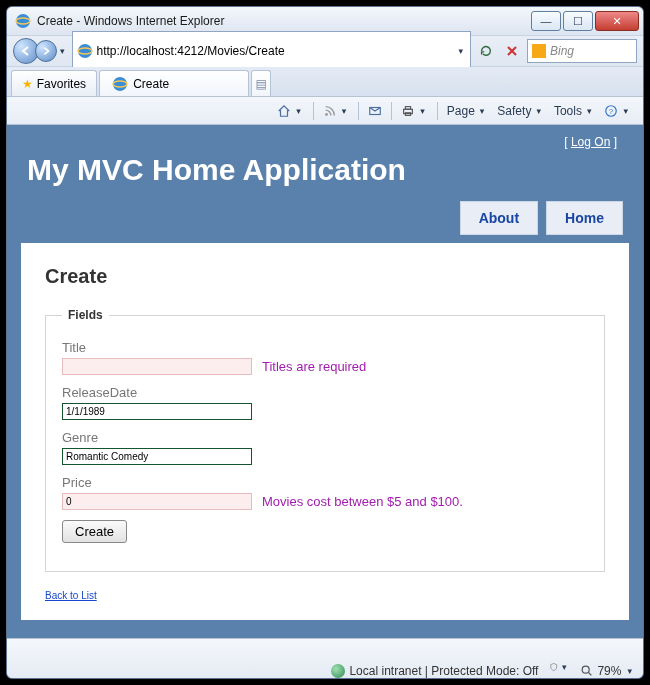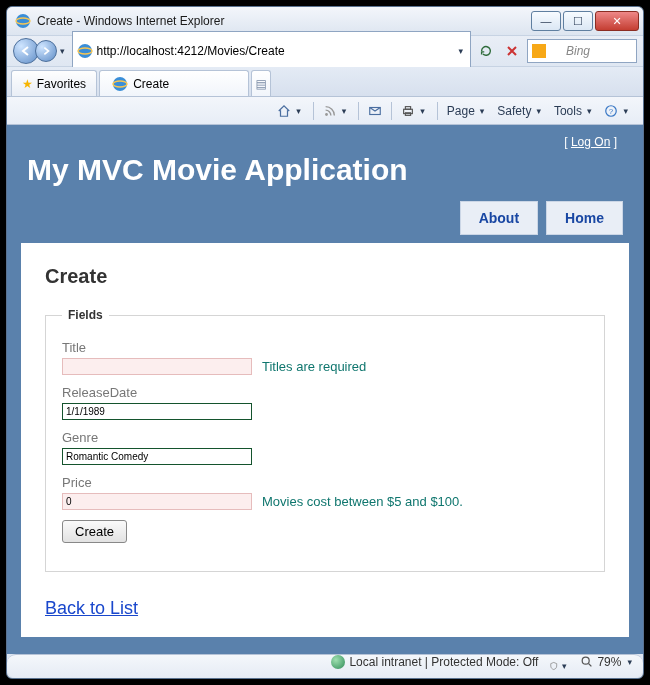--- a/index.html
+++ b/index.html
@@ -69,21 +69,21 @@
   }
   .addr input { flex:1; border:none; outline:none; font-size:12px; background:transparent;}
   .addr .ie-icon { width:16px; height:16px;}
   .iconbtn {
     width:22px; height:22px; border:1px solid transparent;
     display:flex; align-items:center; justify-content:center;
     border-radius:2px; color:#2b3c55;
   }
   .bing {
     width:110px; height:24px; background:#fff; border:1px solid #8fa5c2;
-    display:flex; align-items:center; padding:0 4px; gap:20px; color:#888; font-style:italic;
+    display:flex; align-items:center; padding:0 4px; gap:4px; color:#888; font-style:italic;
   }
   .bing-box{width:14px;height:14px;background:#f7a817;display:inline-block;}
   
   .tabrow {
     height:30px; display:flex; align-items:flex-end;
     padding:0 4px;
     background: linear-gradient(#e4ebf5,#d7e0ee);
     border-bottom:1px solid #b5c3d7;
     gap:2px;
   }
@@ -144,34 +144,34 @@
     border:1px solid #d5d5d5; padding:12px 16px 18px; color:#666;
   }
   legend{font-weight:bold; color:#333; padding:0 6px;}
   .fld{margin:6px 0 10px;}
   .fld label{display:block; color:#777; margin-bottom:3px; font-size:13px;}
   .fld input{
     width:190px; padding:2px 3px; font-size:10px;
     border:1px solid #14532d; background:#fff;
   }
   .fld input.err{background:#fceeee; border-color:#e6bcbc;}
-  .errmsg{color:#0f766e; font-size:13px; margin-left:10px;}
+  .errmsg{color:#a21caf; font-size:13px; margin-left:10px;}
   .row{display:flex; align-items:center;}
   .submit{
     padding:3px 12px; border:1px solid #888; border-radius:3px;
     background:linear-gradient(#fafafa,#e2e2e2); font-size:13px;
   }
-  .backlink{color:#1947cc; text-decoration:underline; display:inline-block; margin-top:26px; font-size:18px;}
+  .backlink{color:#1947cc; text-decoration:underline; display:inline-block; margin-top:18px; font-size:10px;}
   
   .status {
-    height:24px; border-top:1px solid #b5c3d7;
+    height:40px; border-top:1px solid #b5c3d7;
     background:linear-gradient(#f4f7fb,#e5ebf4);
-    display:flex; align-items:flex-start; justify-content:flex-end;
+    display:flex; align-items:flex-end; justify-content:flex-end;
     padding:0 8px; gap:10px; font-size:12px; color:#333;
-    border-bottom-left-radius:6px; border-bottom-right-radius:6px;border-radius:9px;
+    border-bottom-left-radius:6px; border-bottom-right-radius:6px;
   }
   .status .zone{display:flex;align-items:center;gap:4px;}
   .globe{width:14px;height:14px;border-radius:50%;background:radial-gradient(circle at 35% 35%,#9fe0b0,#2e8b57);display:inline-block;}
   .zoom{display:flex;align-items:center;gap:3px;}
   svg{display:block;}
 </style>
 </head>
 <body>
 
 <div class="window">
@@ -296,21 +296,21 @@
     </div>
   </div>
 
   <div class="viewport">
     <div class="page">
       <div class="logon">
         <span>[</span>
         <a href="#">Log On</a>
         <span>]</span>
       </div>
-      <div class="apptitle">My MVC Movie Application</div>
+      <div class="apptitle">My MVC Home Application</div>
       <div class="navtabs">
         <div class="navtab">About</div>
         <div class="navtab">Home</div>
       </div>
       <div class="content">
         <h2>Create</h2>
         <fieldset>
           <legend>Fields</legend>
 
           <div class="fld">

